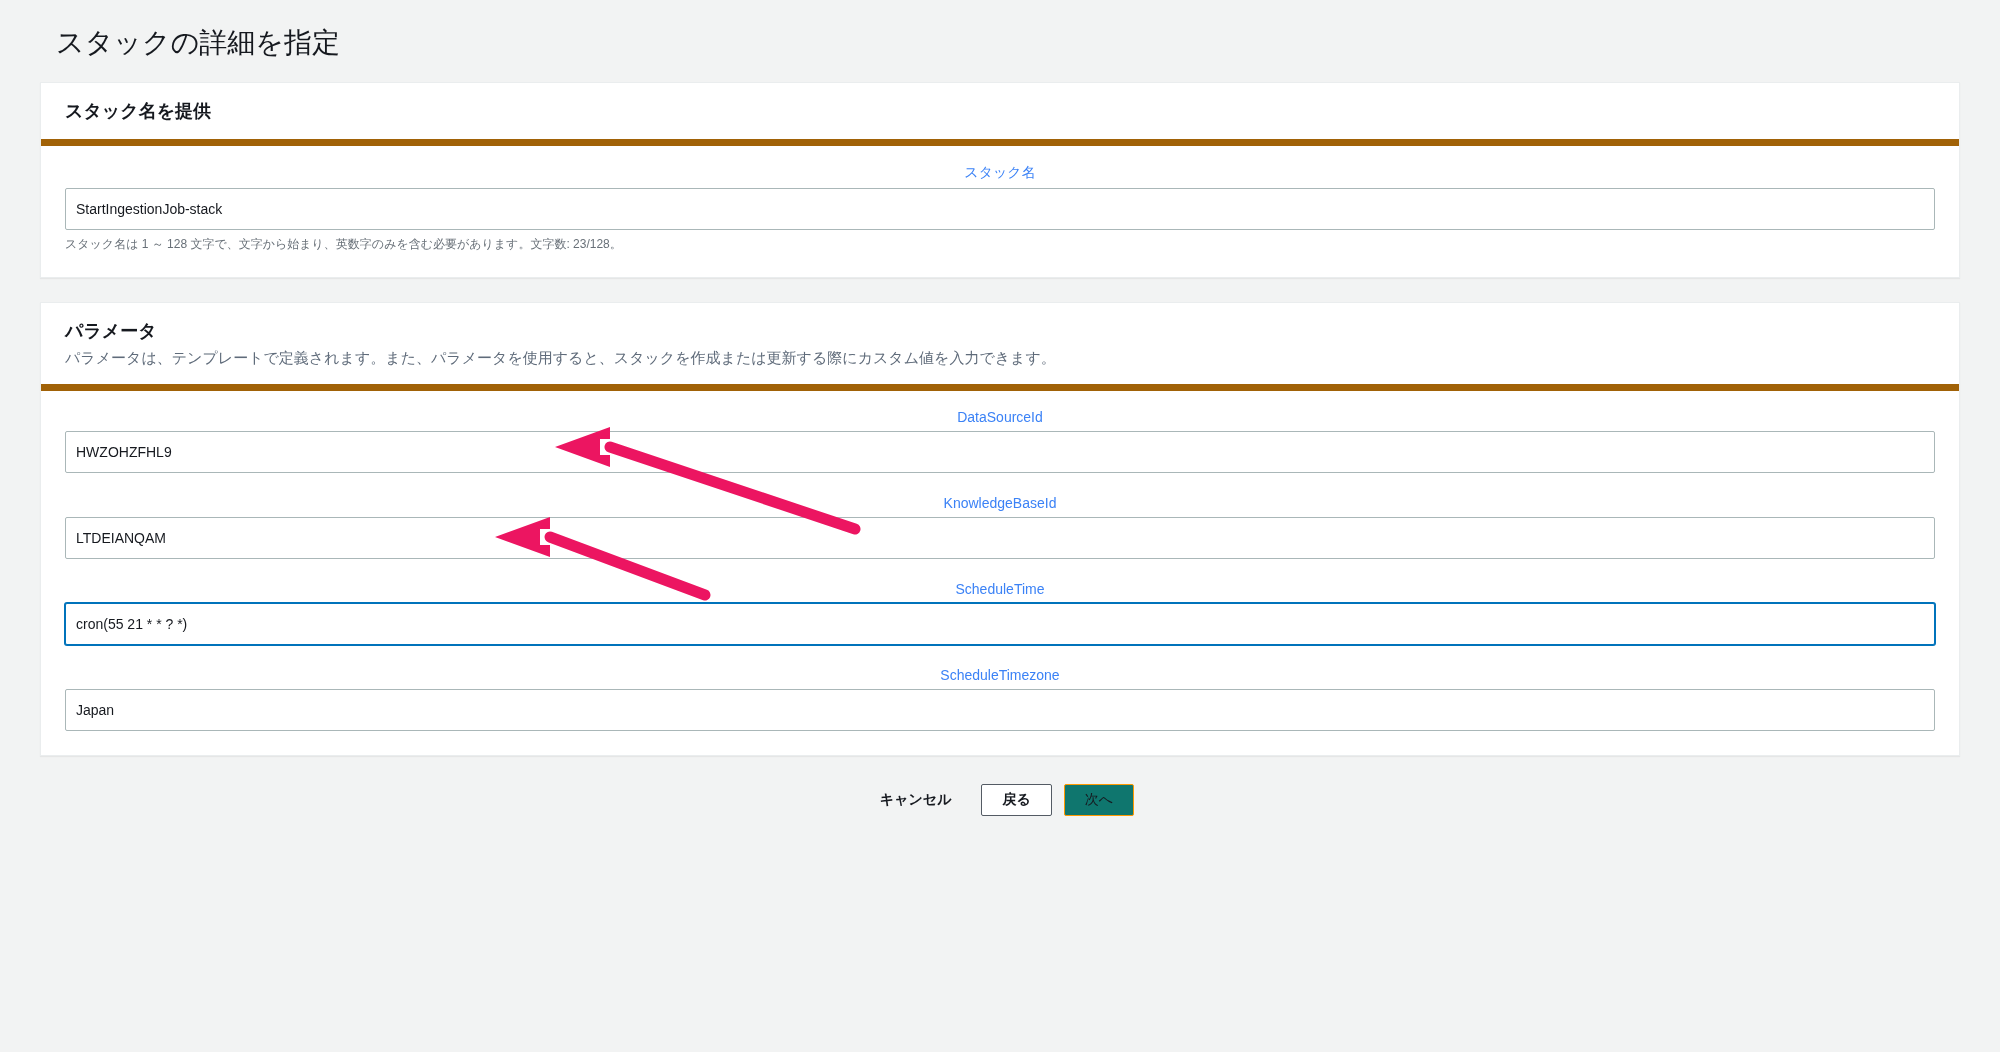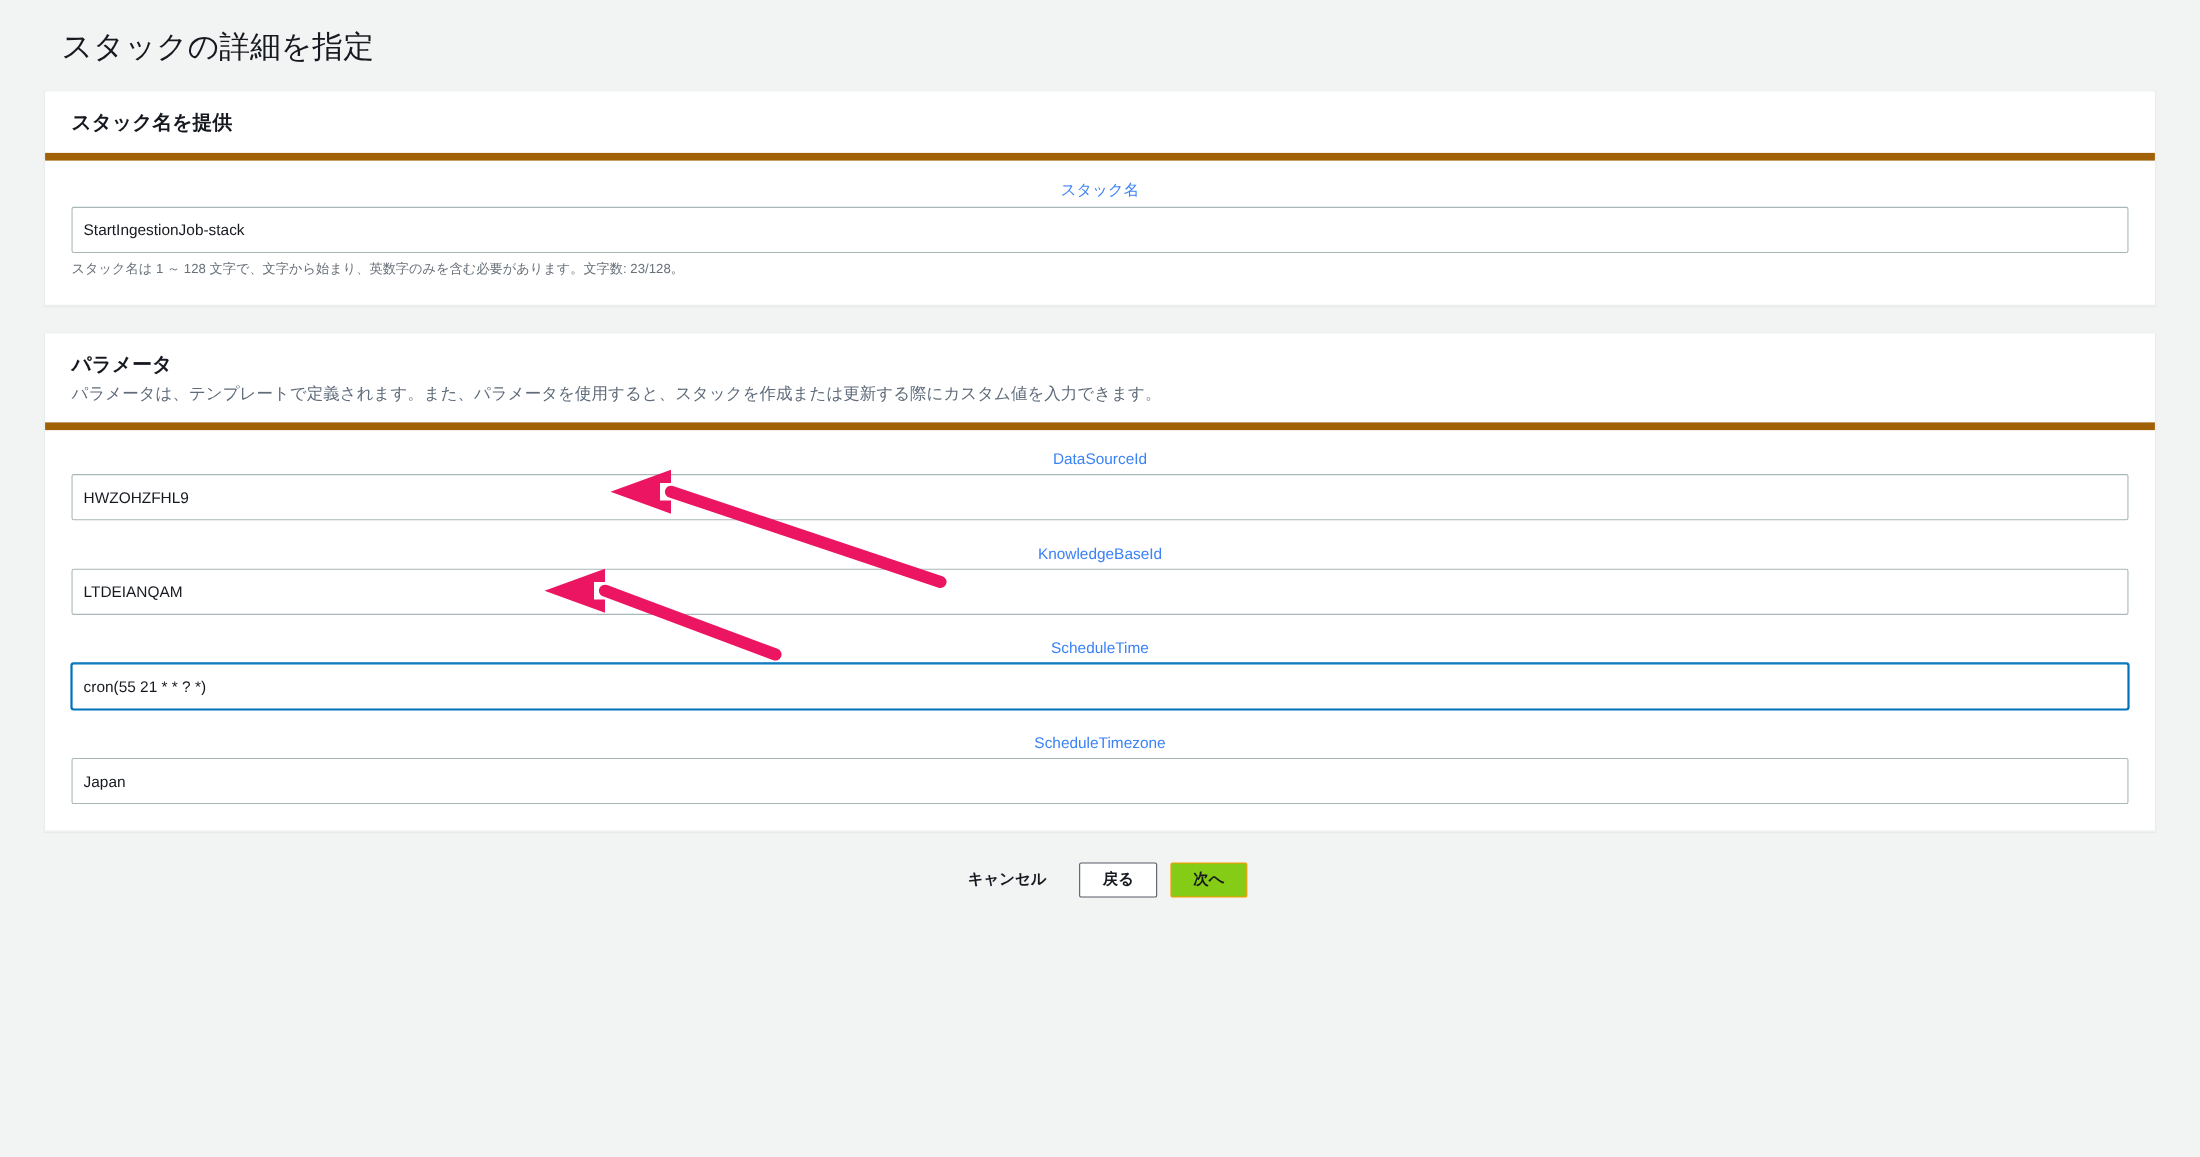--- a/index.html
+++ b/index.html
@@ -90,25 +90,25 @@
     background: #fff;
     border: 1px solid #545b64;
     border-radius: 2px;
     font-size: 14px;
     font-weight: 700;
     color: #16191f;
     padding: 6px 20px;
     cursor: pointer;
   }
   .btn-primary {
-    background: #84cc16;
+    background: #0f766e;
     border: 1px solid #ff9900;
     border-radius: 2px;
     font-size: 14px;
-    font-weight: 700;
+    font-weight: 400;
     color: #16191f;
     padding: 6px 20px;
     cursor: pointer;
   }
   
   .arrow {
     position: absolute;
     pointer-events: none;
     z-index: 10;
   }

